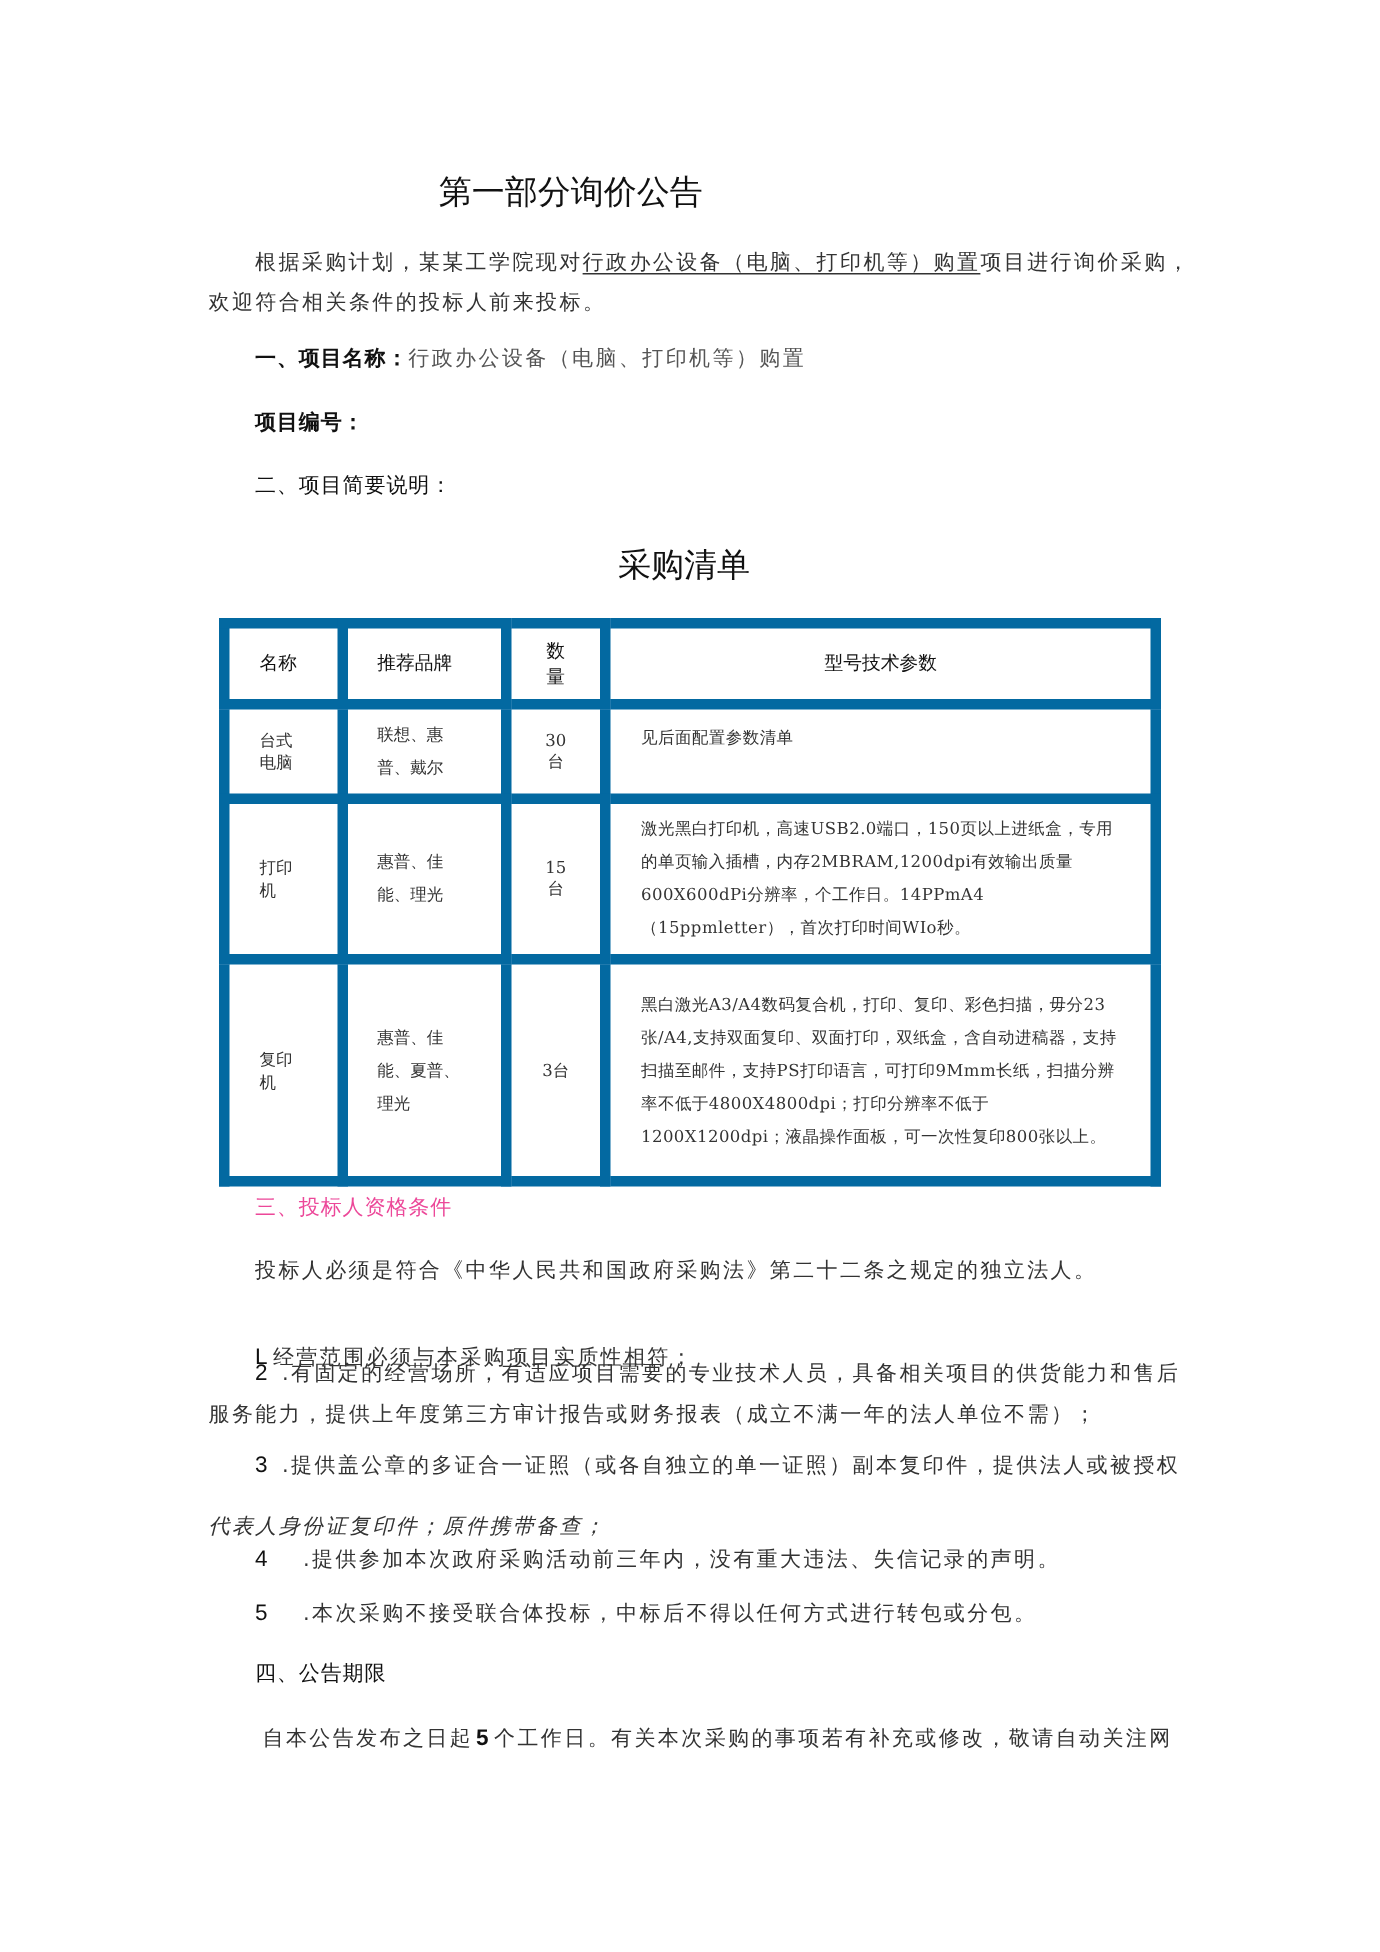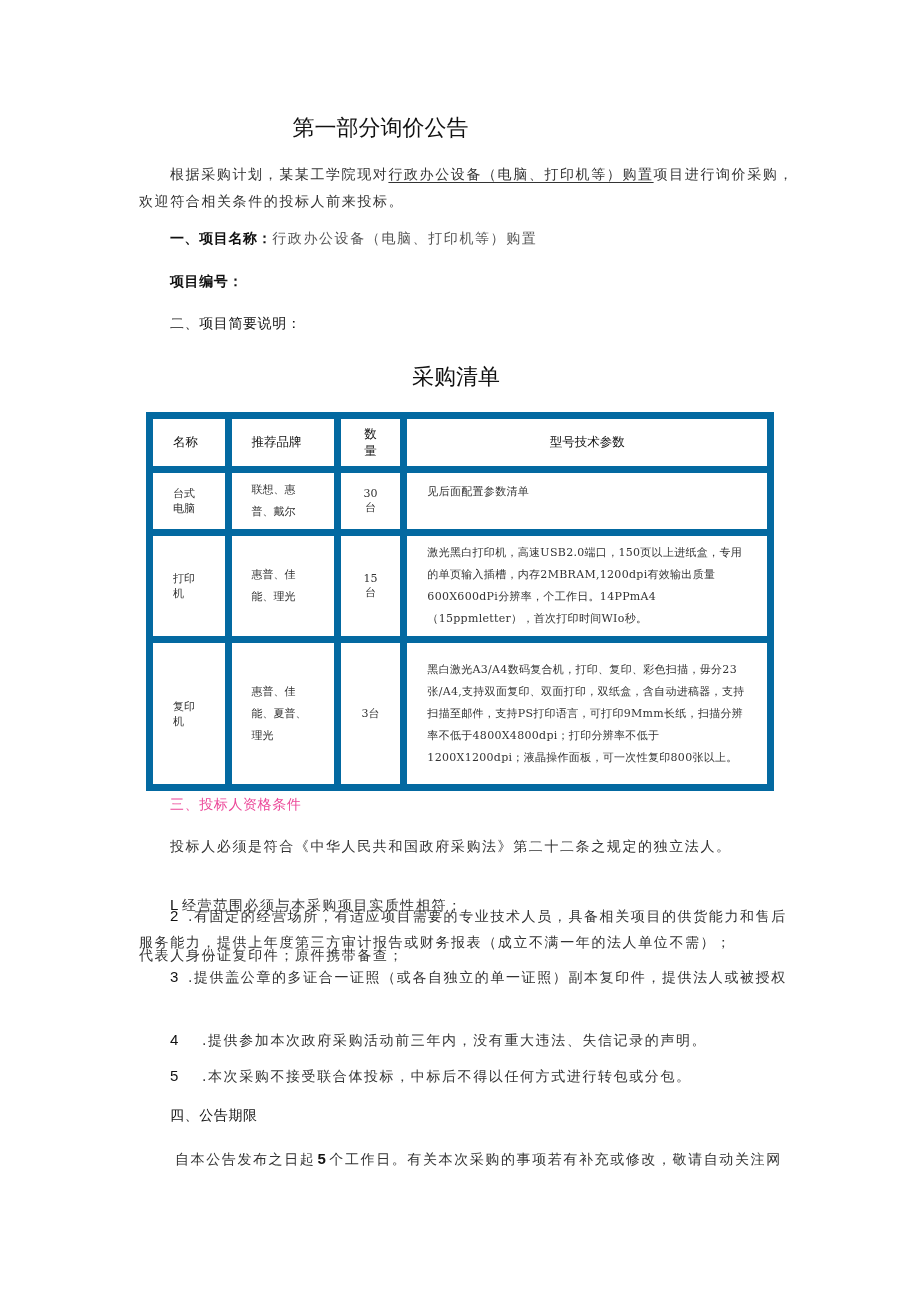--- a/index.html
+++ b/index.html
@@ -91,21 +91,21 @@
 </div>
 
 <div class="abs para" style="left:170px; top:907px;">
   <span class="num">2</span><span>.有固定的经营场所，有适应项目需要的专业技术人员，具备相关项目的供货能力和售后</span>
 </div>
 <div class="abs para" style="left:139px; top:934px;">服务能力，提供上年度第三方审计报告或财务报表（成立不满一年的法人单位不需）；</div>
 
 <div class="abs para" style="left:170px; top:968px;">
   <span class="num">3</span><span>.提供盖公章的多证合一证照（或各自独立的单一证照）副本复印件，提供法人或被授权</span>
 </div>
-<div class="abs para" style="left:139px; top:947px;">代表人身份证复印件；原件携带备查；</div>
+<div class="abs para" style="left:139px; top:1009px;font-style:italic;">代表人身份证复印件；原件携带备查；</div>
 
 <div class="abs para" style="left:170px; top:1031px;">
   <span class="num" style="margin-right:22px;">4</span><span>.提供参加本次政府采购活动前三年内，没有重大违法、失信记录的声明。</span>
 </div>
 
 <div class="abs para" style="left:170px; top:1067px;">
   <span class="num" style="margin-right:22px;">5</span><span>.本次采购不接受联合体投标，中标后不得以任何方式进行转包或分包。</span>
 </div>
 
 <div class="abs para" style="left:170px; top:1107px; letter-spacing:0.6px; color:#111;">四、公告期限</div>

